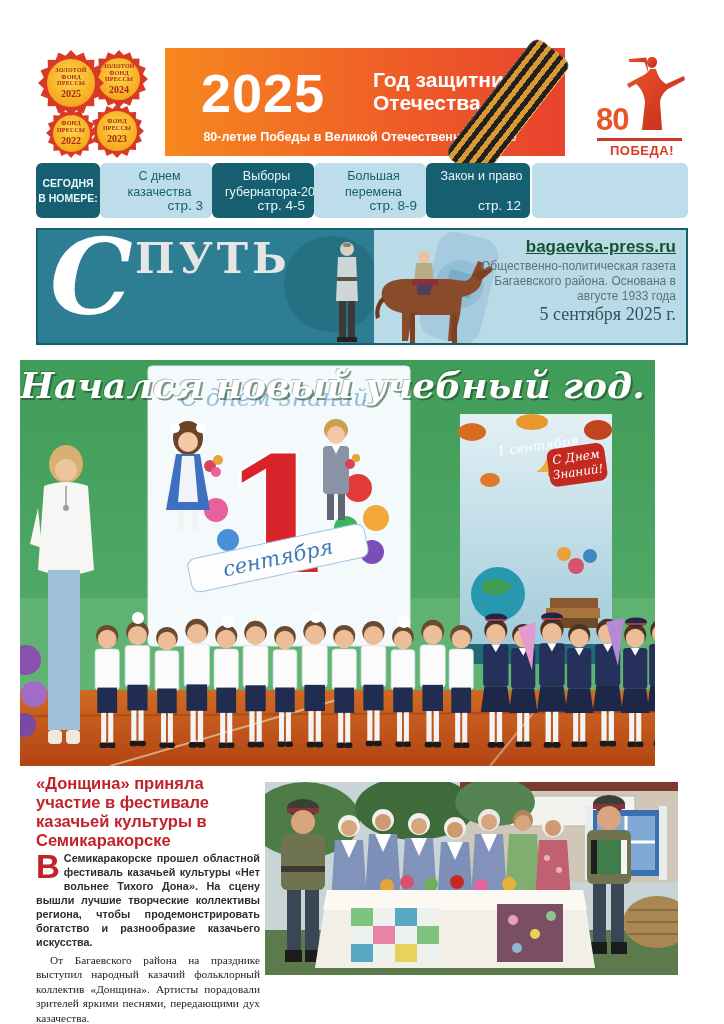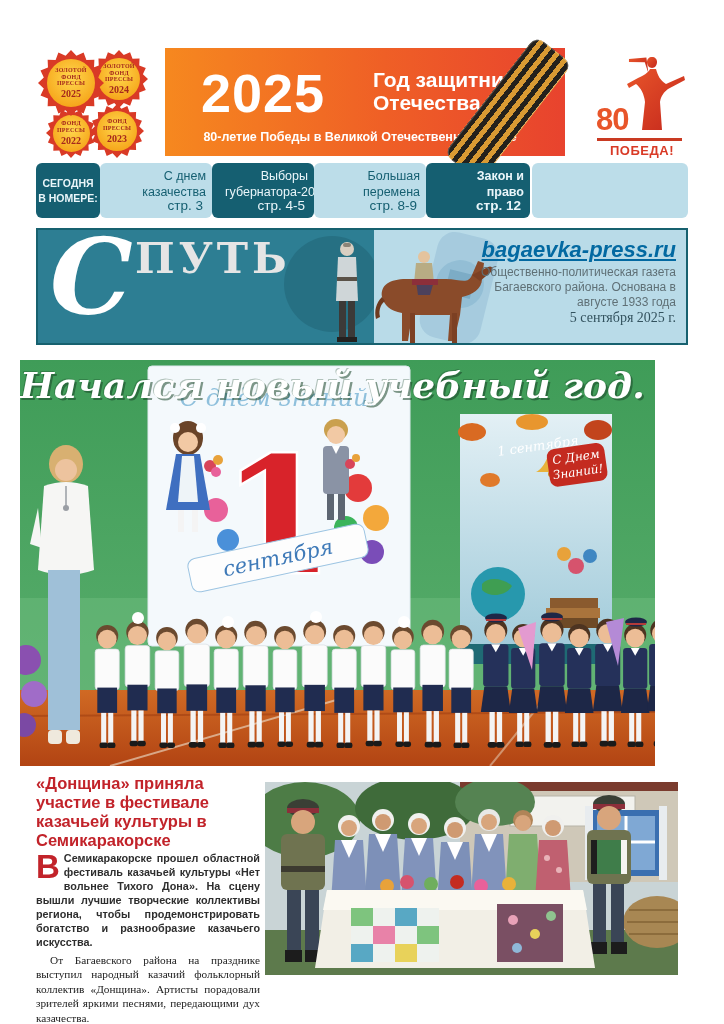--- a/index.html
+++ b/index.html
@@ -40,23 +40,23 @@
   .emblem-line { position:absolute; left:3px; right:8px; bottom:17px; height:3px; background:#c93a22; }
   .emblem-label { position:absolute; left:0; right:0; bottom:0; text-align:center; font-size:13px; font-weight:bold; color:#d93a26; letter-spacing:.5px; }
 
   
   .topics-bar { position:absolute; left:36px; top:163px; width:652px; height:45px; display:flex; }
   .topic { position:relative; border-radius:6px; height:55px; }
   .topic.dark  { background:#155f71; color:#eaf6fa; }
   .topic.light { background:#bcdde9; color:#155f71; }
   .topics-label { width:64px; display:flex; flex-direction:column; align-items:center; justify-content:center;
     font-size:10.5px; font-weight:bold; line-height:1.35; color:#fff; z-index:2; }
-  .topic .t-title { position:absolute; top:6px; left:13px; right:6px; text-align:right; font-size:12.5px; line-height:1.25; }
+  .topic .t-title { position:absolute; top:6px; left:13px; right:6px; text-align:center; font-size:12.5px; line-height:1.25; }
   .topic .t-page  { position:absolute; right:9px; bottom:5px; font-size:13.5px; }
-  .tw1 { width:112px; } .tw2 { width:102px; } .tw3 { width:112px; } .tw4 { width:104px;font-weight:bold; }
+  .tw1 { width:112px; } .tw2 { width:102px; } .tw3 { width:112px; } .tw4 { width:104px; }
   .topic.filler { flex:1; margin-left:2px; }
 
   
   .masthead { position:absolute; left:36px; top:228px; width:652px; height:117px;
     border:2px solid #17616f; display:flex; }
   .mast-left { position:relative; width:336px; background:#2d7e93; overflow:hidden; }
   .mast-wm { position:absolute; right:-6px; top:6px; width:96px; height:96px; border-radius:50%;
     background:rgba(10,50,60,.18); }
   .big-c { position:absolute; left:12px; top:-14px; font-family:"DejaVu Serif", serif; font-style:italic;
     font-size:104px; color:#fff; font-weight:bold; }
@@ -65,24 +65,24 @@
   .title-svet { font-family:"DejaVu Serif", serif; font-style:italic; font-weight:bold; font-size:38px; line-height:1; margin:-6px 0 0 4px; }
   .cossack { position:absolute; right:10px; bottom:0; }
   .mast-right { position:relative; flex:1; background:#b9dbe8; overflow:hidden; }
   .watch { position:absolute; left:54px; top:4px; width:62px; height:108px; transform:rotate(14deg);
     background:#9cc4da; border-radius:18px; opacity:.65; }
   .watch::before { content:""; position:absolute; left:7px; top:26px; width:48px; height:48px; border-radius:50%;
     background:#7fb0cc; }
   .watch::after { content:""; position:absolute; left:18px; top:38px; width:26px; height:24px; background:#5d93b4; }
   .horse { position:absolute; left:-2px; bottom:-2px; }
   .mast-info { position:absolute; right:10px; top:7px; width:212px; text-align:right; }
-  .mast-site { display:inline-block; font-size:22px; font-weight:bold; color:#0369a1; text-decoration:underline;font-style:italic; }
+  .mast-site { display:inline-block; font-size:17px; font-weight:bold; color:#14532d; text-decoration:underline; }
   .mast-desc { margin-top:2px; font-size:12px; line-height:1.25; color:#5f7076; }
   .mast-issue { font-family:"Liberation Serif", serif; font-size:23px; color:#33525e; margin-top:1px; }
-  .mast-date  { font-family:"Liberation Serif", serif; font-size:14px; color:#33525e; }
+  .mast-date  { font-family:"Liberation Serif", serif; font-size:18px; color:#33525e; }
 
   
   .main-photo { position:absolute; left:20px; top:360px; width:635px; height:406px; overflow:hidden; }
   .main-photo svg { display:block; }
   .script-headline { position:absolute; left:0; right:0; top:4px; text-align:center;
     font-family:"DejaVu Serif", serif; font-style:italic; font-weight:bold; font-size:36px; color:#fff;
     text-shadow:2px 2px 0 rgba(25,70,40,.55), -1px -1px 0 rgba(25,70,40,.3); white-space:nowrap; }
 
   
   .article { position:absolute; left:36px; top:774px; width:652px; height:210px; }

